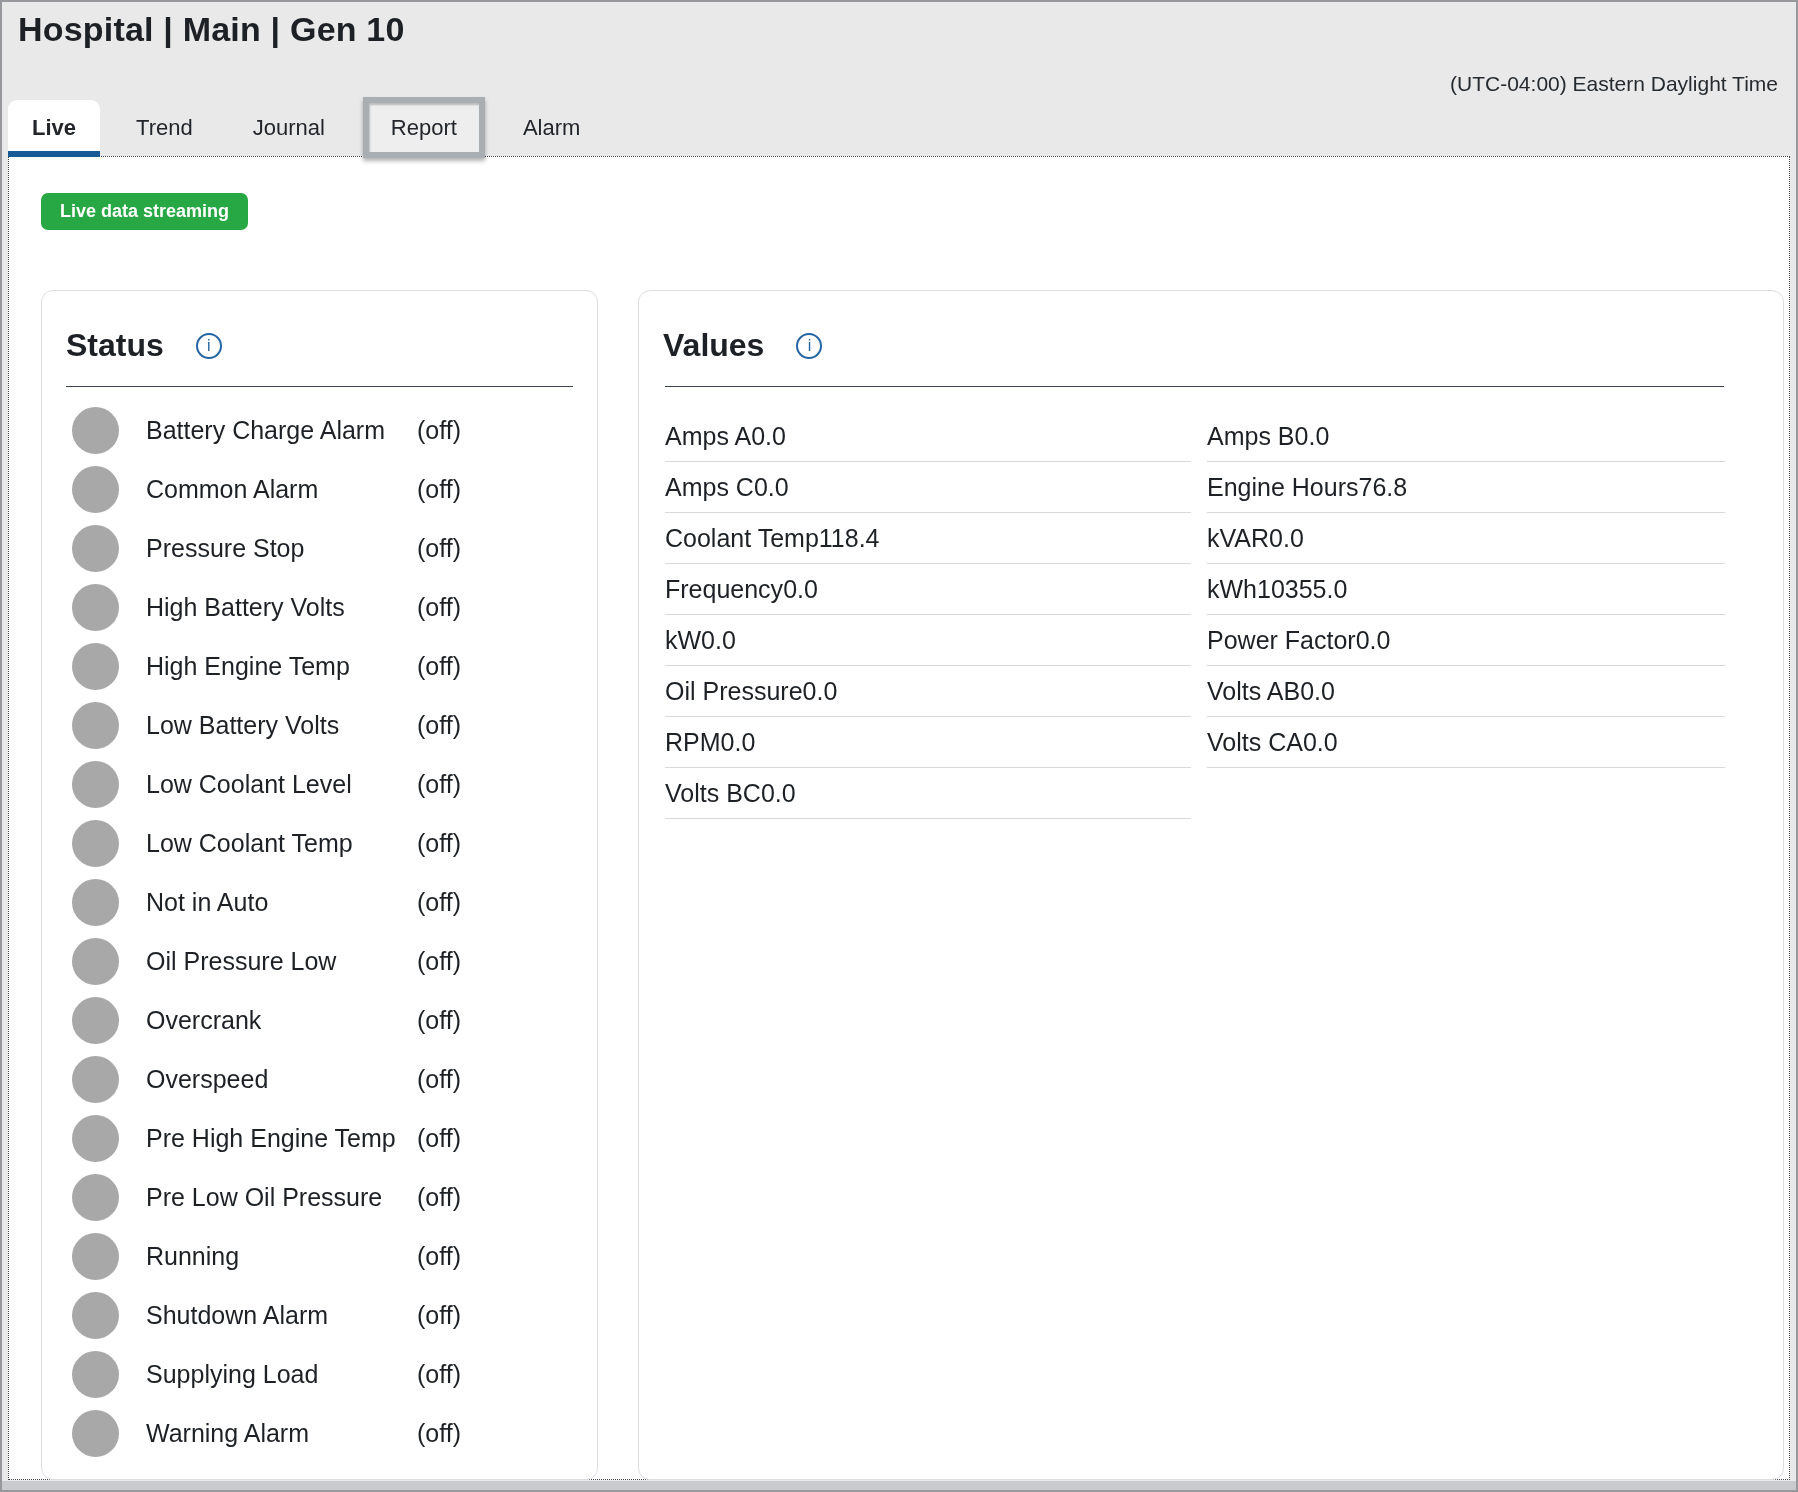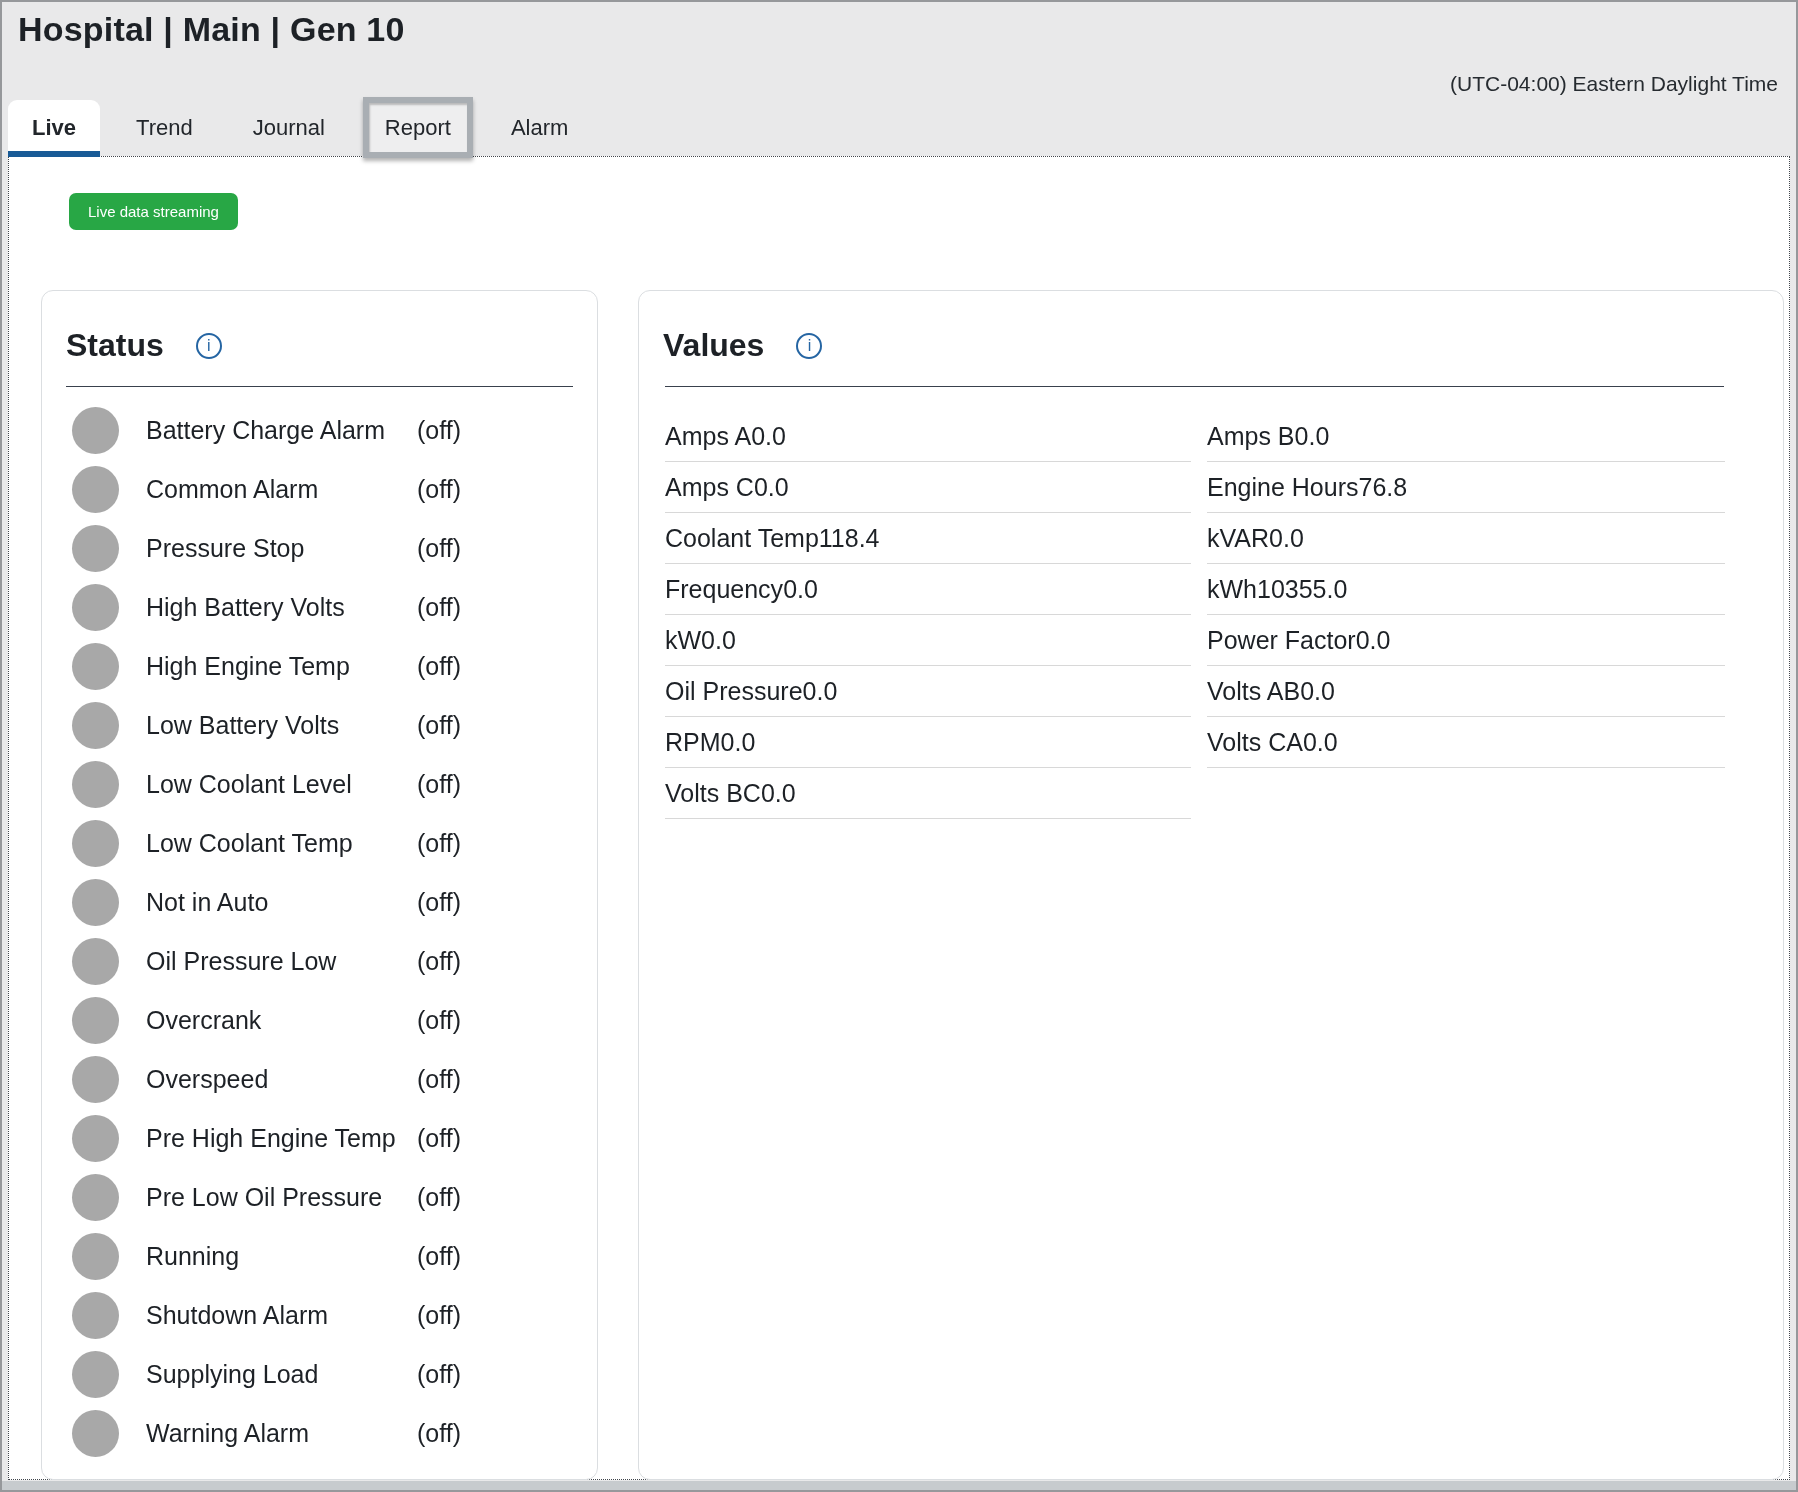--- a/index.html
+++ b/index.html
@@ -10,27 +10,27 @@
   .app-title{position:absolute;left:16px;top:8px;font-size:34px;font-weight:bold;color:#1d2126;letter-spacing:.2px;}
   .tz{position:absolute;right:18px;top:70px;font-size:21px;color:#262b30;}
 
   
   .tabs{position:absolute;left:6px;top:98px;height:56px;display:flex;align-items:stretch;z-index:5;}
   .tab{display:flex;align-items:center;padding:0 24px;font-size:22px;color:#22262b;cursor:default;position:relative;margin-right:12px;}
   .tab.active{background:#ffffff;font-weight:bold;border-top-left-radius:9px;border-top-right-radius:9px;}
   .tab.active::after{content:"";position:absolute;left:0;right:0;bottom:-1px;height:6px;background:var(--accent);}
   .hl-box{position:relative;z-index:6;margin:-3px 14px -2px 2px;border:6px solid #a9aeb3;background:#eeeeef;display:flex;align-items:center;
           box-shadow:0 3px 4px rgba(0,0,0,.30), inset 1px 2px 2px rgba(0,0,0,.22);}
-  .hl-box .tab{margin:0;padding:0 16px;}
+  .hl-box .tab{margin:6px;padding:0 16px;}
 
   
   .content{position:absolute;left:6px;right:6px;top:154px;bottom:10px;background:#fff;border:1px dotted #42464c;box-sizing:border-box;z-index:1;}
 
   .badge{position:absolute;left:32px;top:36px;height:37px;display:inline-flex;align-items:center;padding:0 19px;
-         background:var(--green);color:#fff;font-size:15px;font-weight:normal;border-radius:7px;margin-left:28px;}
+         background:var(--green);color:#fff;font-size:18px;font-weight:bold;border-radius:7px;}
 
   .card{position:absolute;top:133px;background:#fff;border:1px solid #dbdee1;border-radius:12px;box-sizing:border-box;}
   .card.status{left:32px;width:557px;height:1190px;}
   .card.values{left:629px;width:1146px;height:1190px;}
 
   .card-head{display:flex;align-items:center;gap:32px;padding:36px 24px 0 24px;}
   .card-title{font-size:32px;font-weight:bold;color:#1d2126;}
   .info-icon{width:26px;height:26px;border:2px solid #2565a3;border-radius:50%;color:#2565a3;
              display:flex;align-items:center;justify-content:center;font-size:16px;box-sizing:border-box;line-height:1;}
   .head-rule{border:none;border-top:1px solid #39414d;margin:0;}

